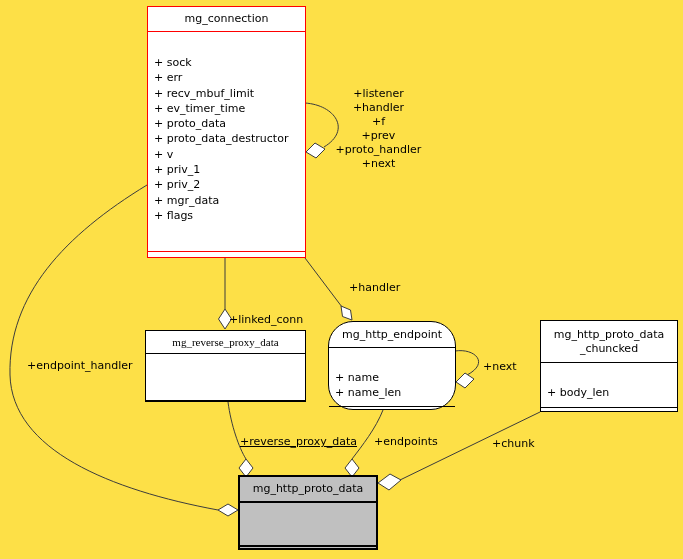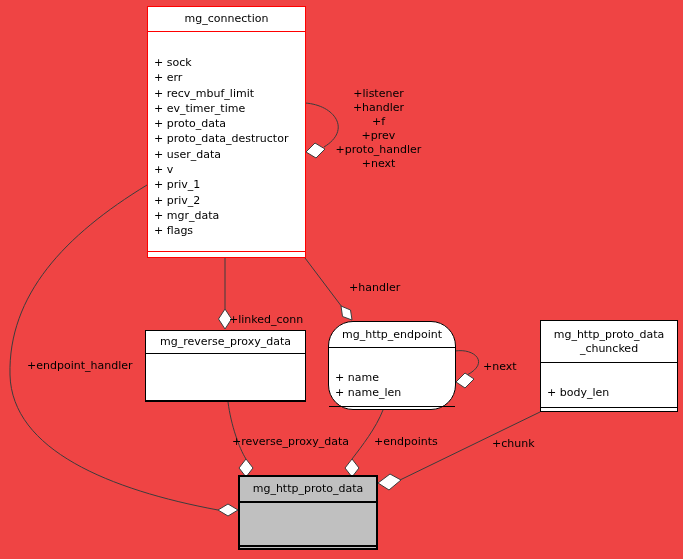--- a/index.html
+++ b/index.html
@@ -1,48 +1,48 @@
 <!DOCTYPE html>
 <html><head>
 <meta charset="utf-8">
 <style>
   html,body{margin:0;padding:0;background:#fff;}
   #diagram{
-    position:relative;width:683px;height:559px;background:#ef4444;
+    position:relative;width:683px;height:559px;background:#fde047;
     font-family:"DejaVu Sans",sans-serif;font-size:11px;color:#000;
     overflow:hidden;
   }
   .uml-class{position:absolute;background:#fff;border:1px solid #000;box-sizing:border-box;}
   .uml-class .title{text-align:center;border-bottom:1px solid #000;box-sizing:border-box;
     display:flex;flex-direction:column;justify-content:center;line-height:14px;}
   .uml-class .attrs{border-bottom:1px solid #000;box-sizing:border-box;padding:2px 0 0 6px;line-height:15.3px;margin-top:20px;}
   .uml-class .attrs.empty{padding:0;}
   .uml-class .methods{box-sizing:border-box;}
   #class-connection{left:147px;top:6px;width:159px;height:252px;border-color:#ff0000;}
   #class-connection .title{height:25px;border-bottom-color:#ff0000;}
   #class-connection .attrs{height:200px;border-bottom-color:#ff0000;padding-top:3px;}
   #class-reverse-proxy{left:145px;top:330px;width:161px;height:72px;}
-  #class-reverse-proxy .title{height:23px;}
+  #class-reverse-proxy .title{height:23px;font-family:Liberation Serif, serif;}
   #class-reverse-proxy .attrs{height:27px;}
   #class-endpoint{left:328px;top:321px;width:128px;height:89px;border-radius:25px;}
   #class-endpoint .title{height:26px;}
   #class-endpoint .attrs{height:39px;}
   #class-chuncked{left:540px;top:320px;width:138px;height:92px;}
   #class-chuncked .title{height:42px;}
   #class-chuncked .attrs{height:25px;}
   #class-proto-data{left:238px;top:475px;width:140px;height:75px;background:#c0c0c0;border-width:2px;}
   #class-proto-data .title{height:26px;border-bottom-width:2px;}
   #class-proto-data .attrs{height:24px;background:#c0c0c0;border-bottom-width:2px;}
   #class-proto-data .methods{background:#c0c0c0;}
   .edge-label{position:absolute;white-space:nowrap;line-height:13px;}
   #label-selfloop-connection{left:330px;top:87px;width:97px;text-align:center;line-height:13.9px;}
   #label-linked-conn{left:229px;top:281px;margin-top:32px;}
   #label-handler{left:349px;top:281px;}
   #label-endpoint-handler{left:27px;top:359px;}
-  #label-reverse-proxy-data{left:232px;top:435px;}
+  #label-reverse-proxy-data{left:240px;top:435px;text-decoration:underline;}
   #label-endpoints{left:374px;top:435px;}
   #label-chunk{left:492px;top:437px;}
   #label-next{left:483px;top:360px;}
   svg{position:absolute;left:0;top:0;}
   .edge{stroke:#3c3c3c;stroke-width:1;fill:none;}
   .diamond{stroke:#3c3c3c;stroke-width:1;fill:#ffffff;}
 </style>
 </head>
 <body>
 
@@ -77,21 +77,20 @@
 
   <div class="uml-class" id="class-connection">
     <div class="title">mg_connection</div>
     <div class="attrs">
       <div>+ sock</div>
       <div>+ err</div>
       <div>+ recv_mbuf_limit</div>
       <div>+ ev_timer_time</div>
       <div>+ proto_data</div>
       <div>+ proto_data_destructor</div>
-      <div>+ user_data</div>
       <div>+ v</div>
       <div>+ priv_1</div>
       <div>+ priv_2</div>
       <div>+ mgr_data</div>
       <div>+ flags</div>
     </div>
     <div class="methods"></div>
   </div>
 
   <div class="uml-class" id="class-reverse-proxy">

